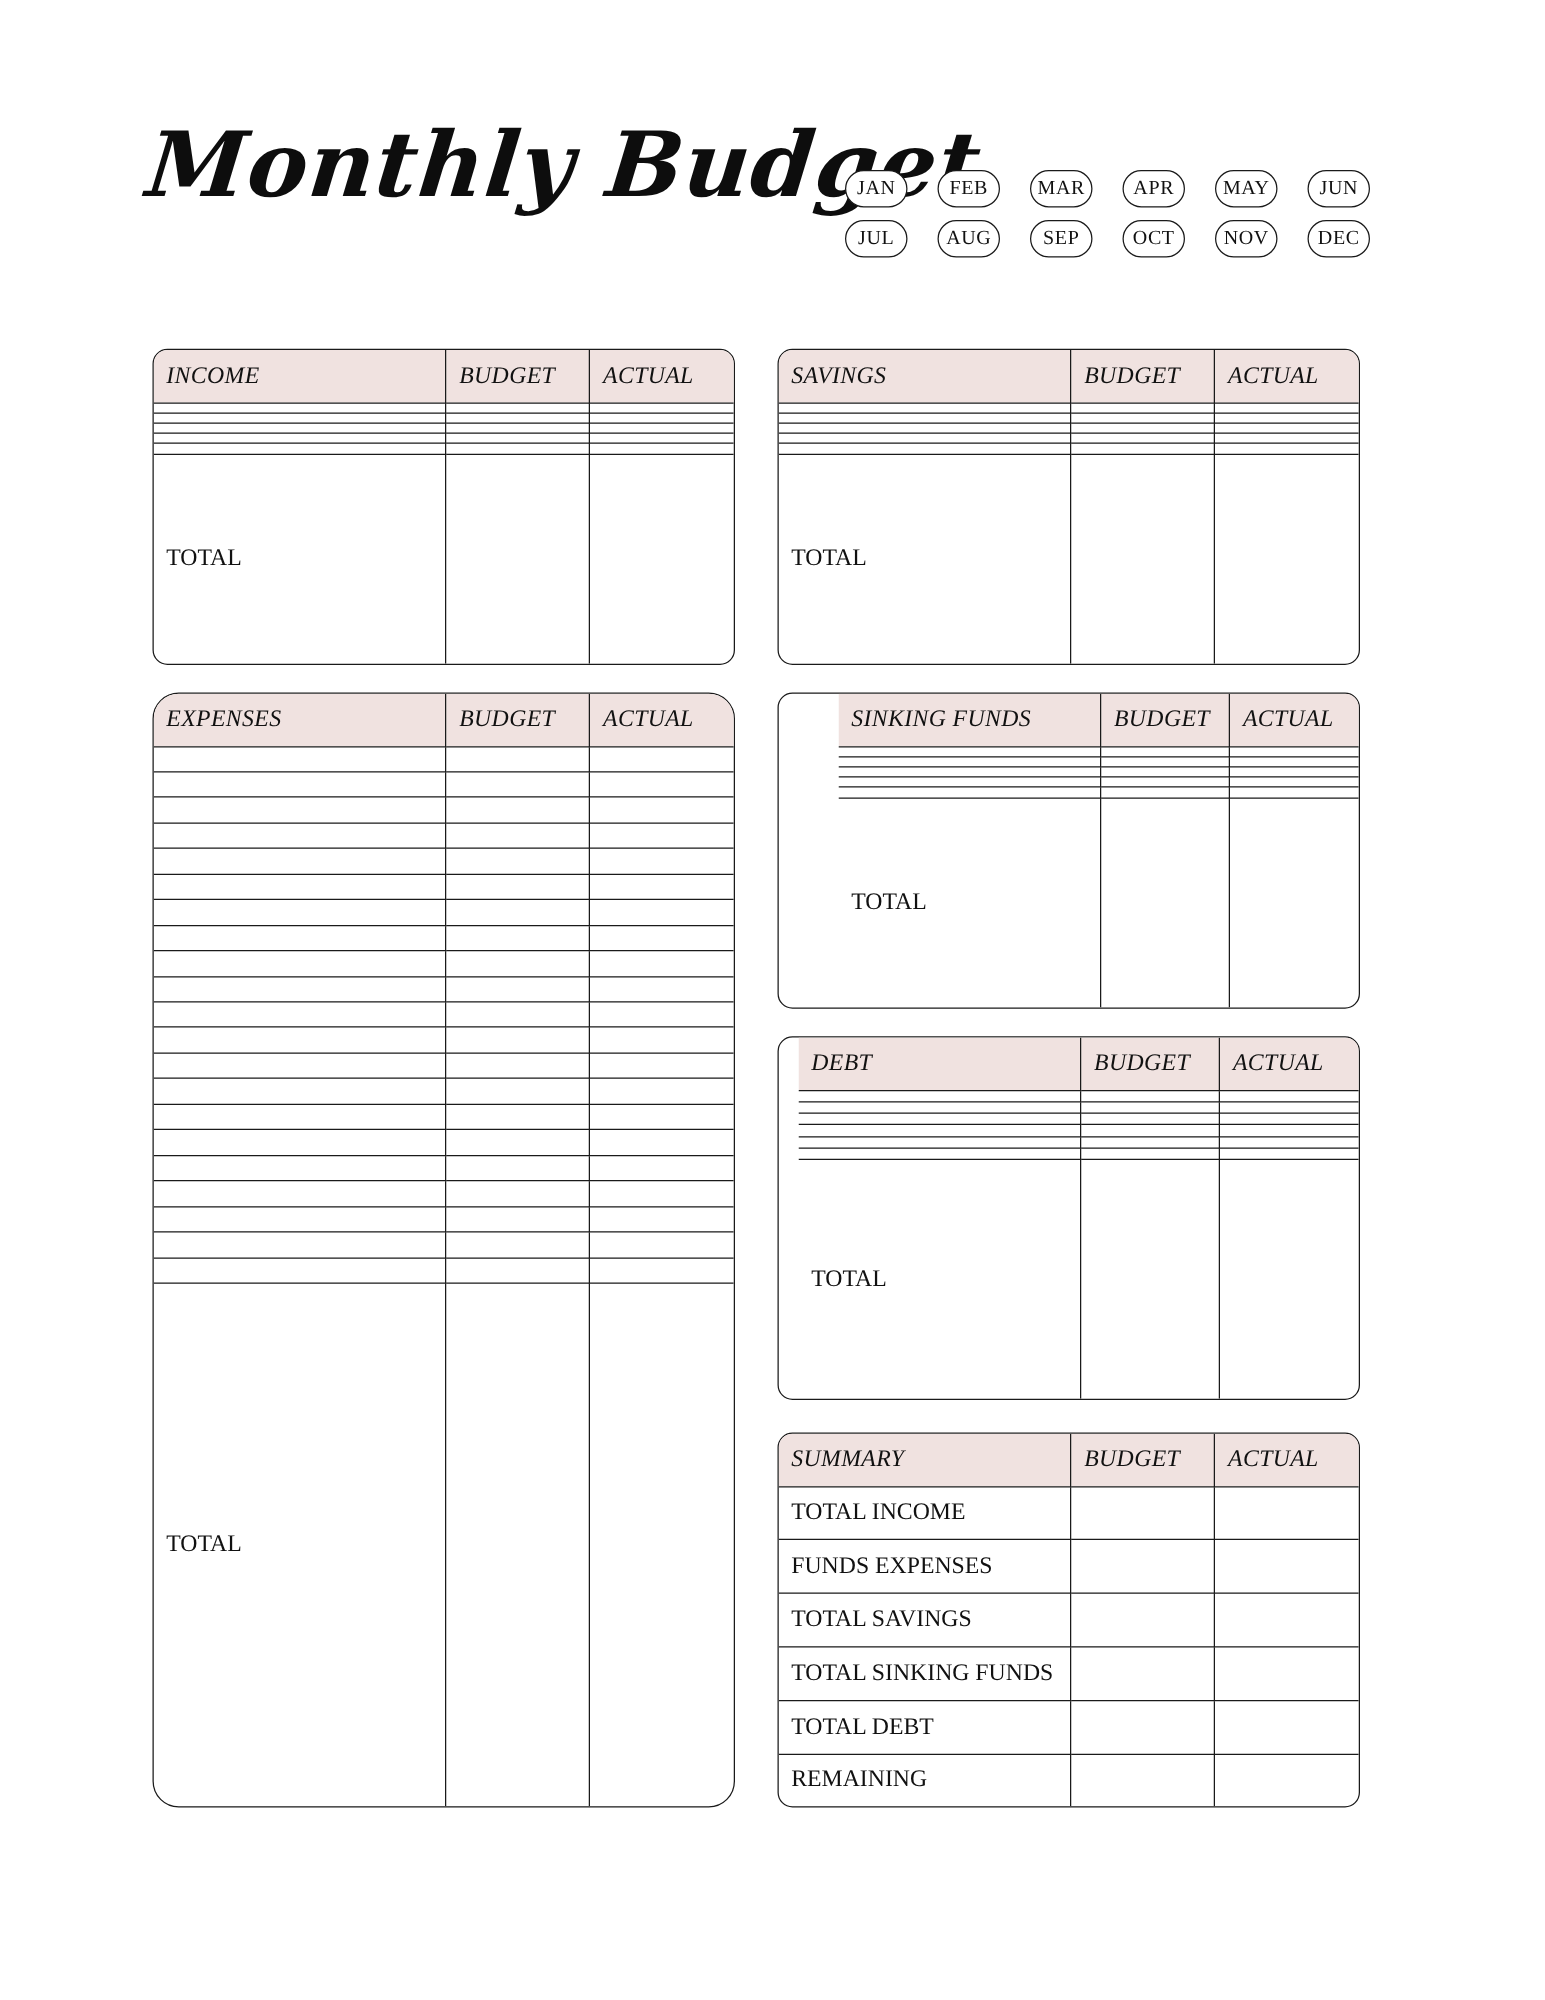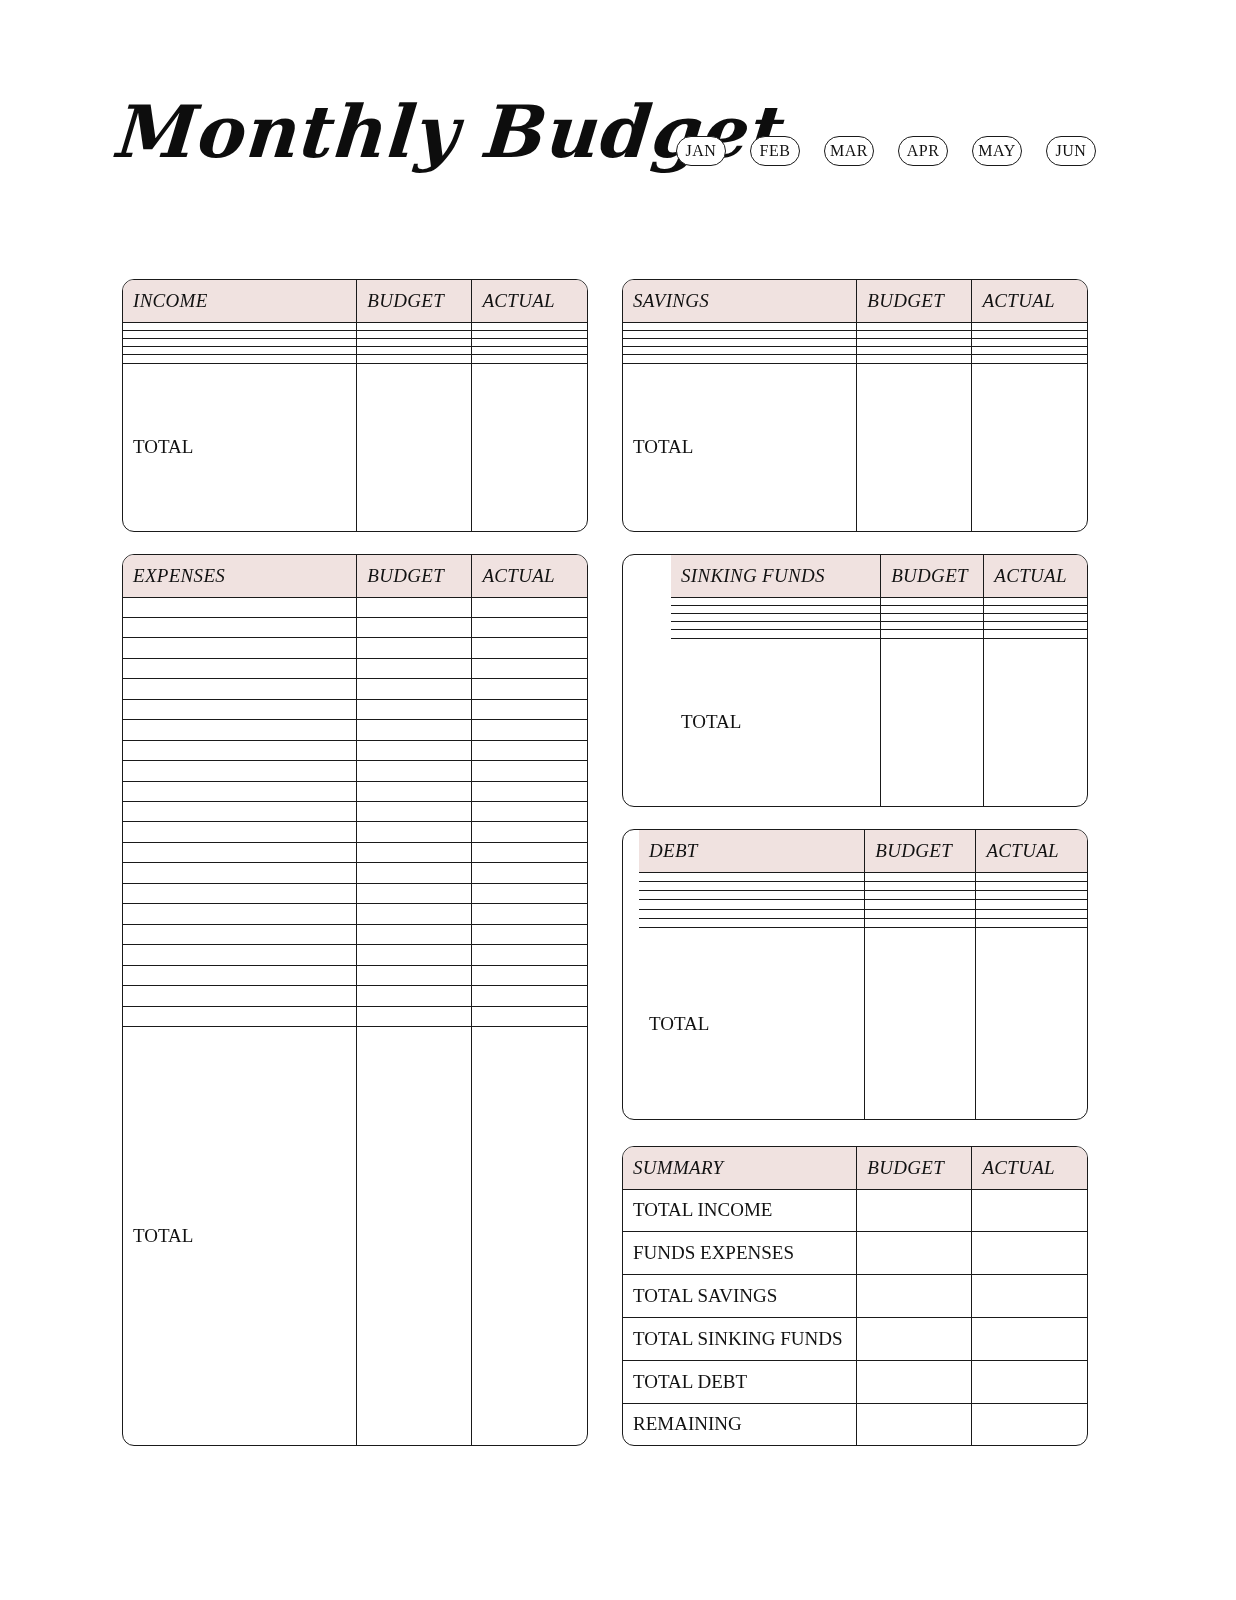--- a/index.html
+++ b/index.html
@@ -118,41 +118,49 @@
   .two-line { font-size: 18px; line-height: 1.05; }
 
   
   col.c-name { width: 50.4%; }
   col.c-budget { width: 24.8%; }
   col.c-actual { width: 24.8%; }
 
   
   #income-table   { left: 122px; top: 279px;  width: 466px; height: 253px; }
   #savings-table  { left: 622px; top: 279px;  width: 466px; height: 253px; }
-  #expenses-table { left: 122px; top: 554px;  width: 466px; height: 892px; }
+  #expenses-table { left: 122px; top: 554px;  width: 466px; height: 892px; border-radius: 21px; }
   #sinking-table  { left: 622px; top: 554px;  width: 466px; height: 253px; padding-left: 48px; }
   #debt-table     { left: 622px; top: 829px;  width: 466px; height: 291px; padding-left: 16px; }
   #summary-table  { left: 622px; top: 1146px; width: 466px; height: 300px; }
 </style>
 </head>
 <body>
 
 <div class="page">
 
   <div class="header">
     <div class="title">Monthly Budget</div>
 
     <div class="months">
       <div class="month-row">
         <div class="month-pill">JAN</div>
         <div class="month-pill">FEB</div>
         <div class="month-pill">MAR</div>
         <div class="month-pill">APR</div>
         <div class="month-pill">MAY</div>
         <div class="month-pill">JUN</div>
+      </div>
+      <div class="month-row">
+        <div class="month-pill">JUL</div>
+        <div class="month-pill">AUG</div>
+        <div class="month-pill">SEP</div>
+        <div class="month-pill">OCT</div>
+        <div class="month-pill">NOV</div>
+        <div class="month-pill">DEC</div>
       </div>
     </div>
   </div>
 
   <div class="tbl" id="income-table">
     <table>
       <colgroup>
           <col class="c-name">
           <col class="c-budget">
           <col class="c-actual">

